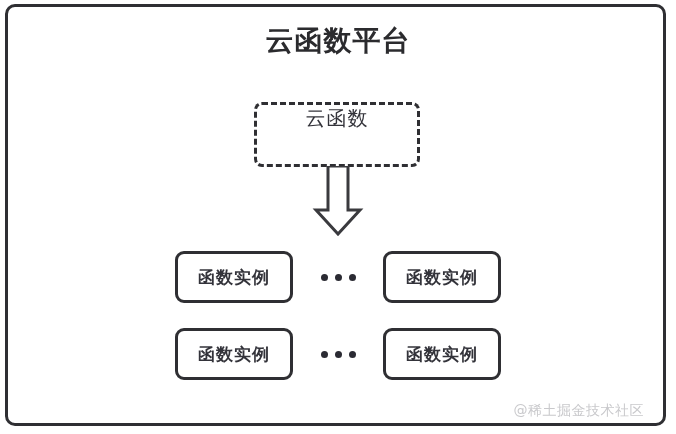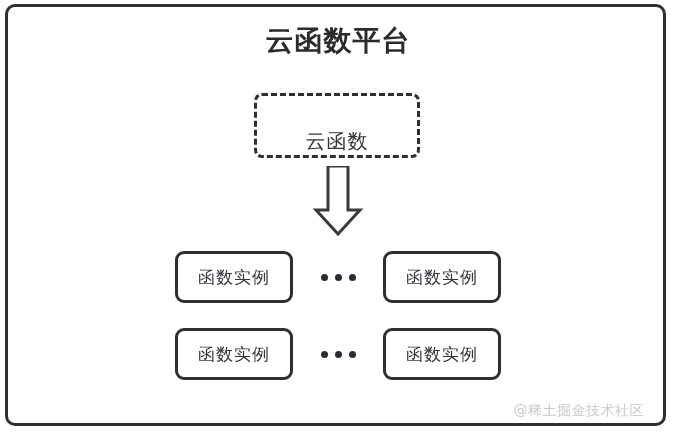--- a/index.html
+++ b/index.html
@@ -41,29 +41,29 @@
     font-weight: bold;
     color: #2b2b2e;
     letter-spacing: 1px;
     line-height: 1.2;
     white-space: nowrap;
   }
   
   .cloud-func-box {
     position: absolute;
     left: 254px;
-    top: 93px;
+    top: 102px;
     width: 166px;
     height: 65px;
     box-sizing: border-box;
     border: 3px dashed #2f2f33;
     border-radius: 8px;
     background: #ffffff;
     display: flex;
-    align-items: flex-end;
+    align-items: flex-start;
     justify-content: center;
   }
   .cloud-func-label {
     font-size: 20px;
     color: #33333a;
     letter-spacing: 1px;
     white-space: nowrap;
   }
   
   .arrow-wrap {
@@ -75,20 +75,21 @@
   }
   .arrow-wrap svg {
     display: block;
   }
   
   .instance-row {
     position: absolute;
     left: 0;
     width: 676px;
     height: 52px;
+    font-weight: bold;
   }
   .instance-row.row-0 { top: 251px; }
   .instance-row.row-1 { top: 328px; }
 
   .instance-box {
     position: absolute;
     top: 0;
     width: 118px;
     height: 52px;
     box-sizing: border-box;

